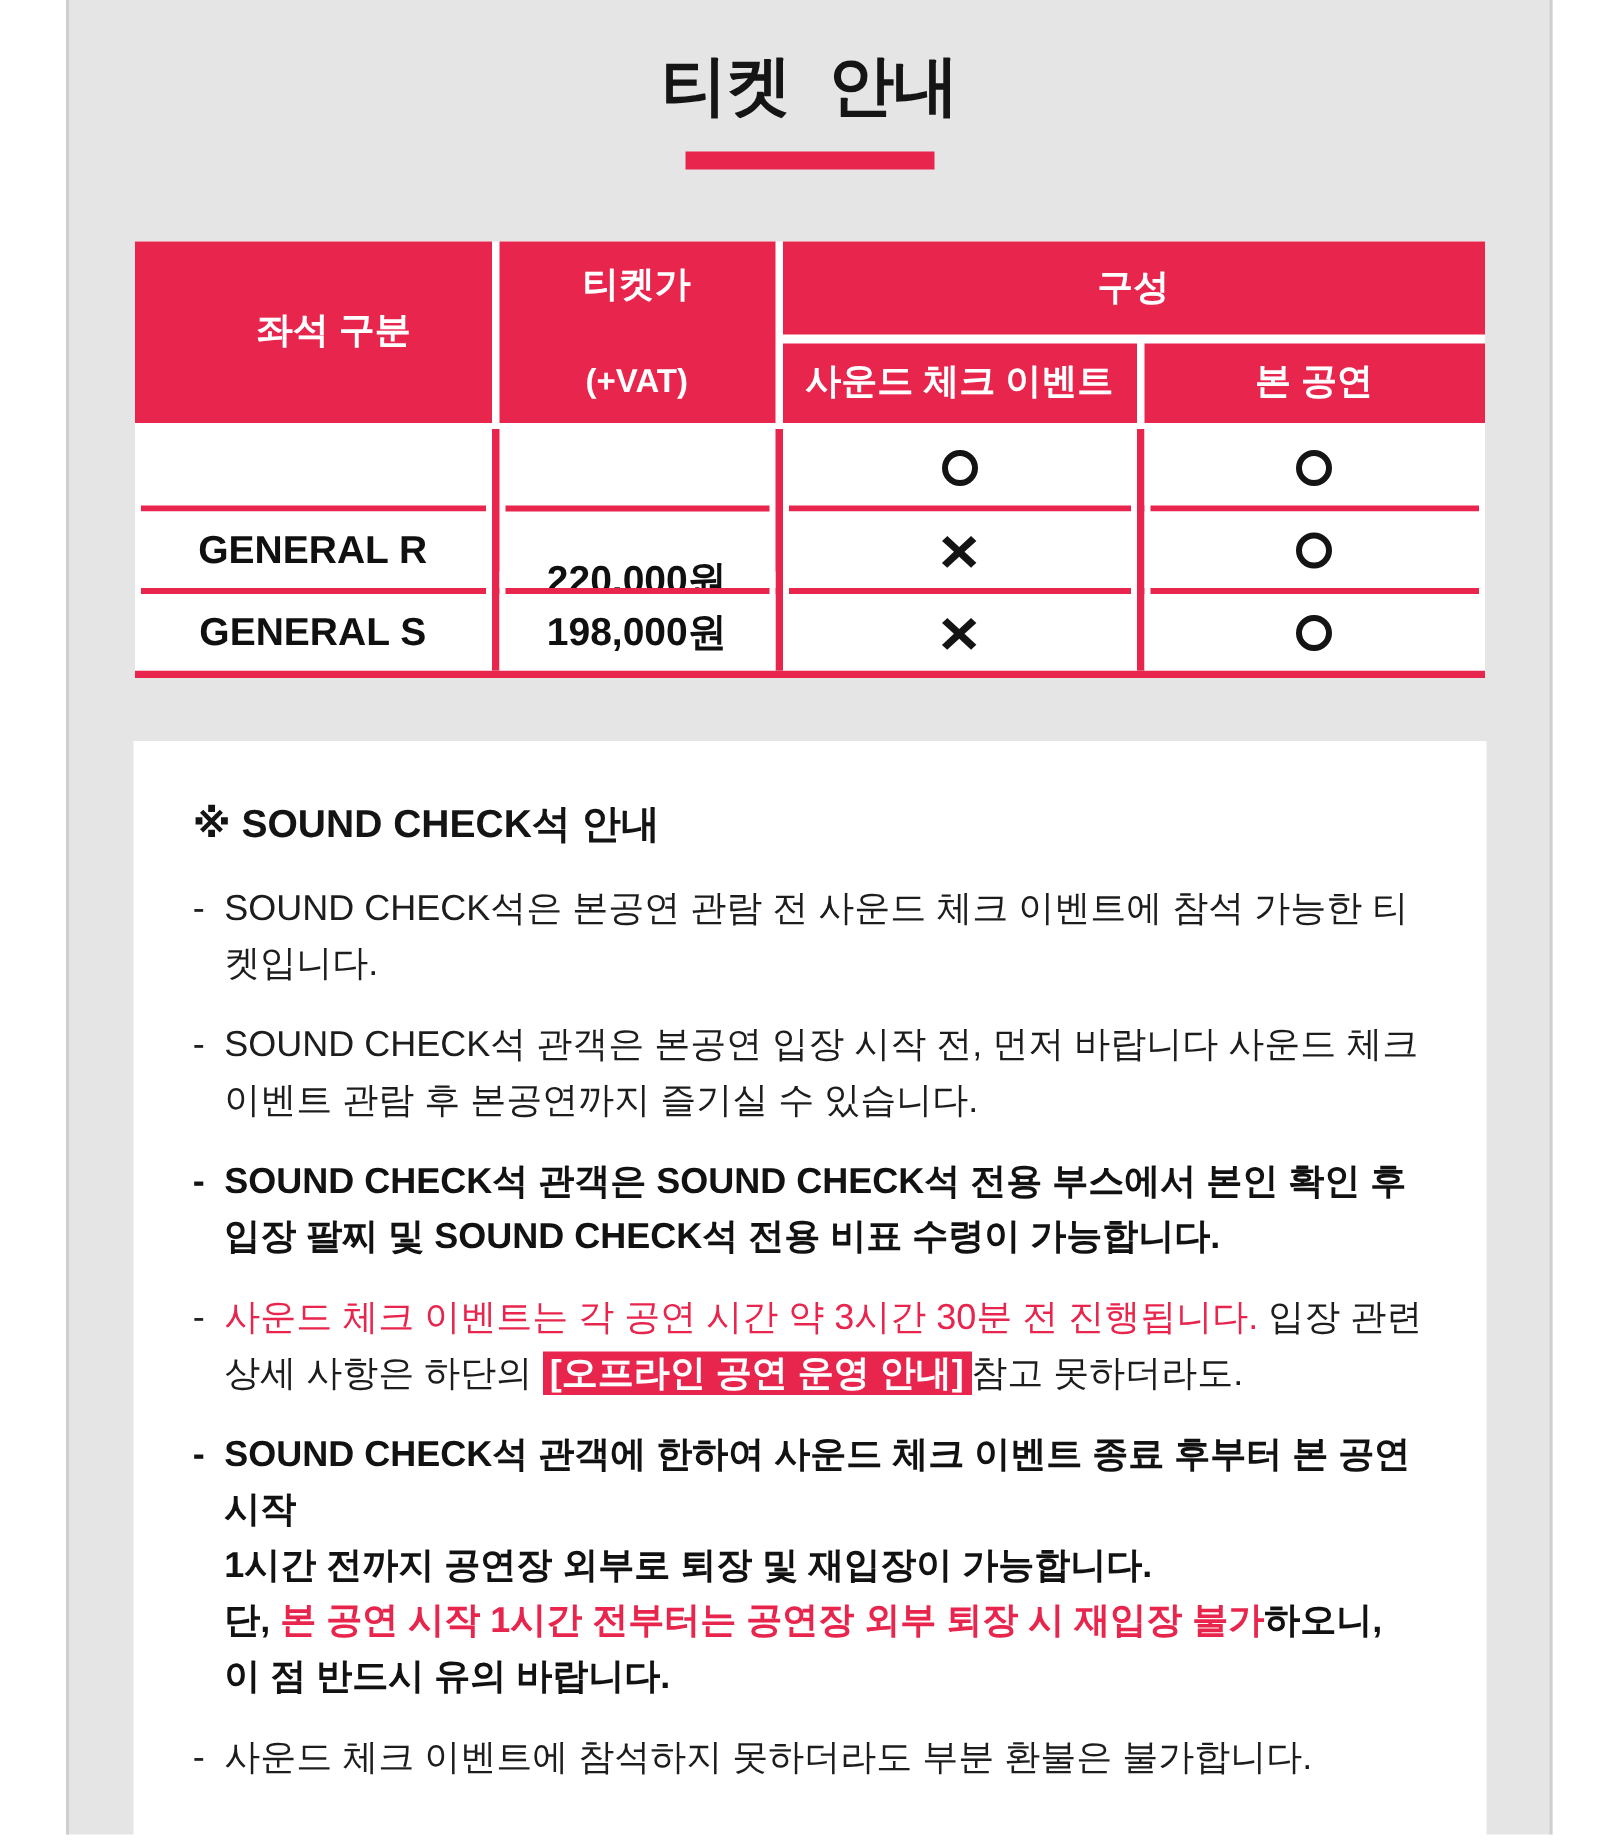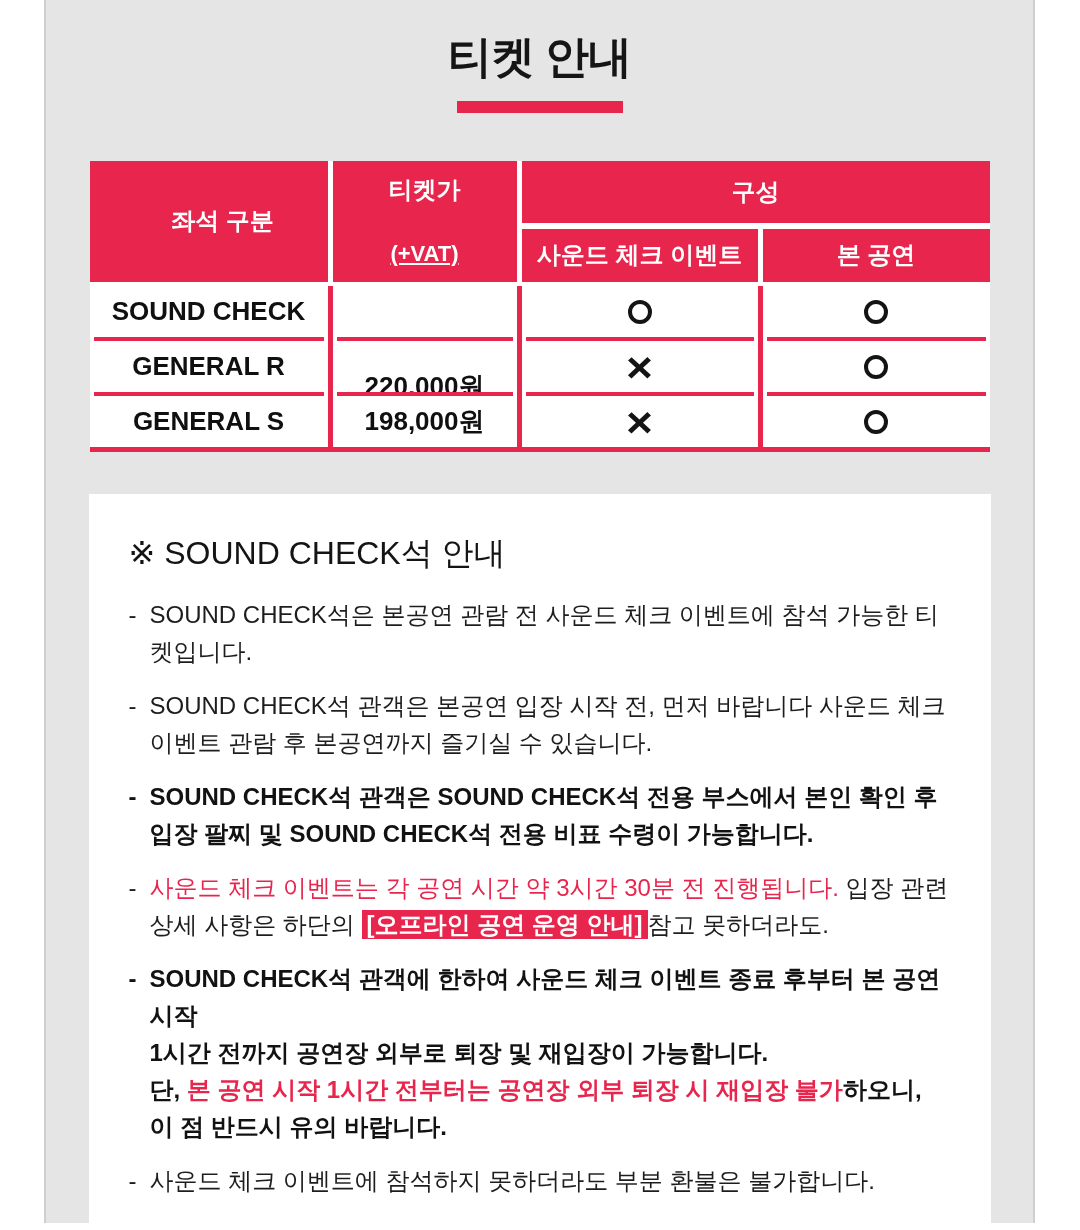--- a/index.html
+++ b/index.html
@@ -14,42 +14,42 @@
     font-family:"Liberation Sans","DejaVu Sans",sans-serif;color:var(--ink);
   }
   .panel{
     margin-left:44px;width:991px;height:1223px;background:var(--gray);
     border-left:2px solid #cfcfcf;border-right:2px solid #cfcfcf;
     padding-top:28px;
   }
   
   .title-wrap{text-align:center;}
   .page-title{
-    margin:0;font-size:44px;font-weight:800;letter-spacing:-1px;color:#151515;
+    margin:0;font-size:44px;font-weight:800;letter-spacing:-1px;color:#151515;font-family:Liberation Mono, monospace;
   }
   .title-underline{
     width:166px;height:12px;background:var(--red);margin:14px auto 0 auto;
   }
   
   .ticket-table{
     width:900px;margin:48px auto 0 auto;background:#ffffff;
   }
   .thead-grid{
     display:grid;
     grid-template-columns:238px 5px 184px 5px 236px 5px 227px;
     grid-template-rows:62px 6px 53px;
   }
   .th{
     background:var(--red);color:#ffffff;font-weight:700;font-size:24px;
     display:flex;align-items:center;justify-content:center;text-align:center;
     line-height:1.2;
   }
   .th-seat{grid-column:1;grid-row:1 / span 3;padding-left:28px;}
   .th-price{grid-column:3;grid-row:1 / span 3;flex-direction:column;gap:32px;}
-  .th-price .sub{font-size:22px;margin-top:4px;text-decoration:underline;}
+  .th-price .sub{font-size:22px;margin-top:4px;}
   .th-comp{grid-column:5 / span 3;grid-row:1;}
   .th-sub1{grid-column:5;grid-row:3;}
   .th-sub2{grid-column:7;grid-row:3;}
   .tbody-grid{
     margin-top:4px;
     display:grid;
     grid-template-columns:238px 5px 184px 5px 236px 5px 227px;
     grid-template-rows:51px 4px 51px 4px 51px;
   }
   .vline{background:var(--red);}
@@ -67,21 +67,21 @@
     font-size:46px;font-weight:700;line-height:24px;color:#141414;
     display:inline-block;transform:scaleY(.92);
   }
   .table-bottom-bar{width:900px;height:5px;background:var(--red);}
   
   .notes{
     width:902px;margin:42px auto 0 auto;background:#ffffff;
     padding:38px 40px 40px 40px;min-height:675px;
   }
   .notes-heading{
-    font-size:32px;font-weight:400;color:#141414;margin-bottom:20px;
+    font-size:26px;font-weight:700;color:#141414;margin-bottom:20px;
   }
   .note-item{
     display:flex;font-size:24px;line-height:37px;color:#1d1d1d;
     margin-bottom:17px;
   }
   .note-item.bold{font-weight:700;color:#121212;}
   .note-dash{width:21px;flex:0 0 21px;}
   .note-text{flex:1;white-space:pre-wrap;}
   .seg-red{color:var(--red);}
   .seg-highlight{
@@ -106,21 +106,20 @@
         <span class="sub">(+VAT)</span>
       </div>
       <div class="th th-comp">구성</div>
       <div class="th th-sub1">사운드 체크 이벤트</div>
       <div class="th th-sub2">본 공연</div>
     </div>
     <div class="tbody-grid" id="table-body">
         <div class="vline" style="grid-area: 1 / 2 / span 5;"></div>
         <div class="vline" style="grid-area: 1 / 4 / span 5;"></div>
         <div class="vline" style="grid-area: 1 / 6 / span 5;"></div>
-        <div class="td" style="grid-area: 1 / 1;">SOUND CHECK</div>
         <div class="td" style="grid-area: 1 / 5;">
           <span class="mark-o"></span>
         </div>
         <div class="td" style="grid-area: 1 / 7;">
           <span class="mark-o"></span>
         </div>
         <div class="hsep" style="grid-area: 2 / 1;"></div>
         <div class="hsep" style="grid-area: 2 / 3;"></div>
         <div class="hsep" style="grid-area: 2 / 5;"></div>
         <div class="hsep" style="grid-area: 2 / 7;"></div>

